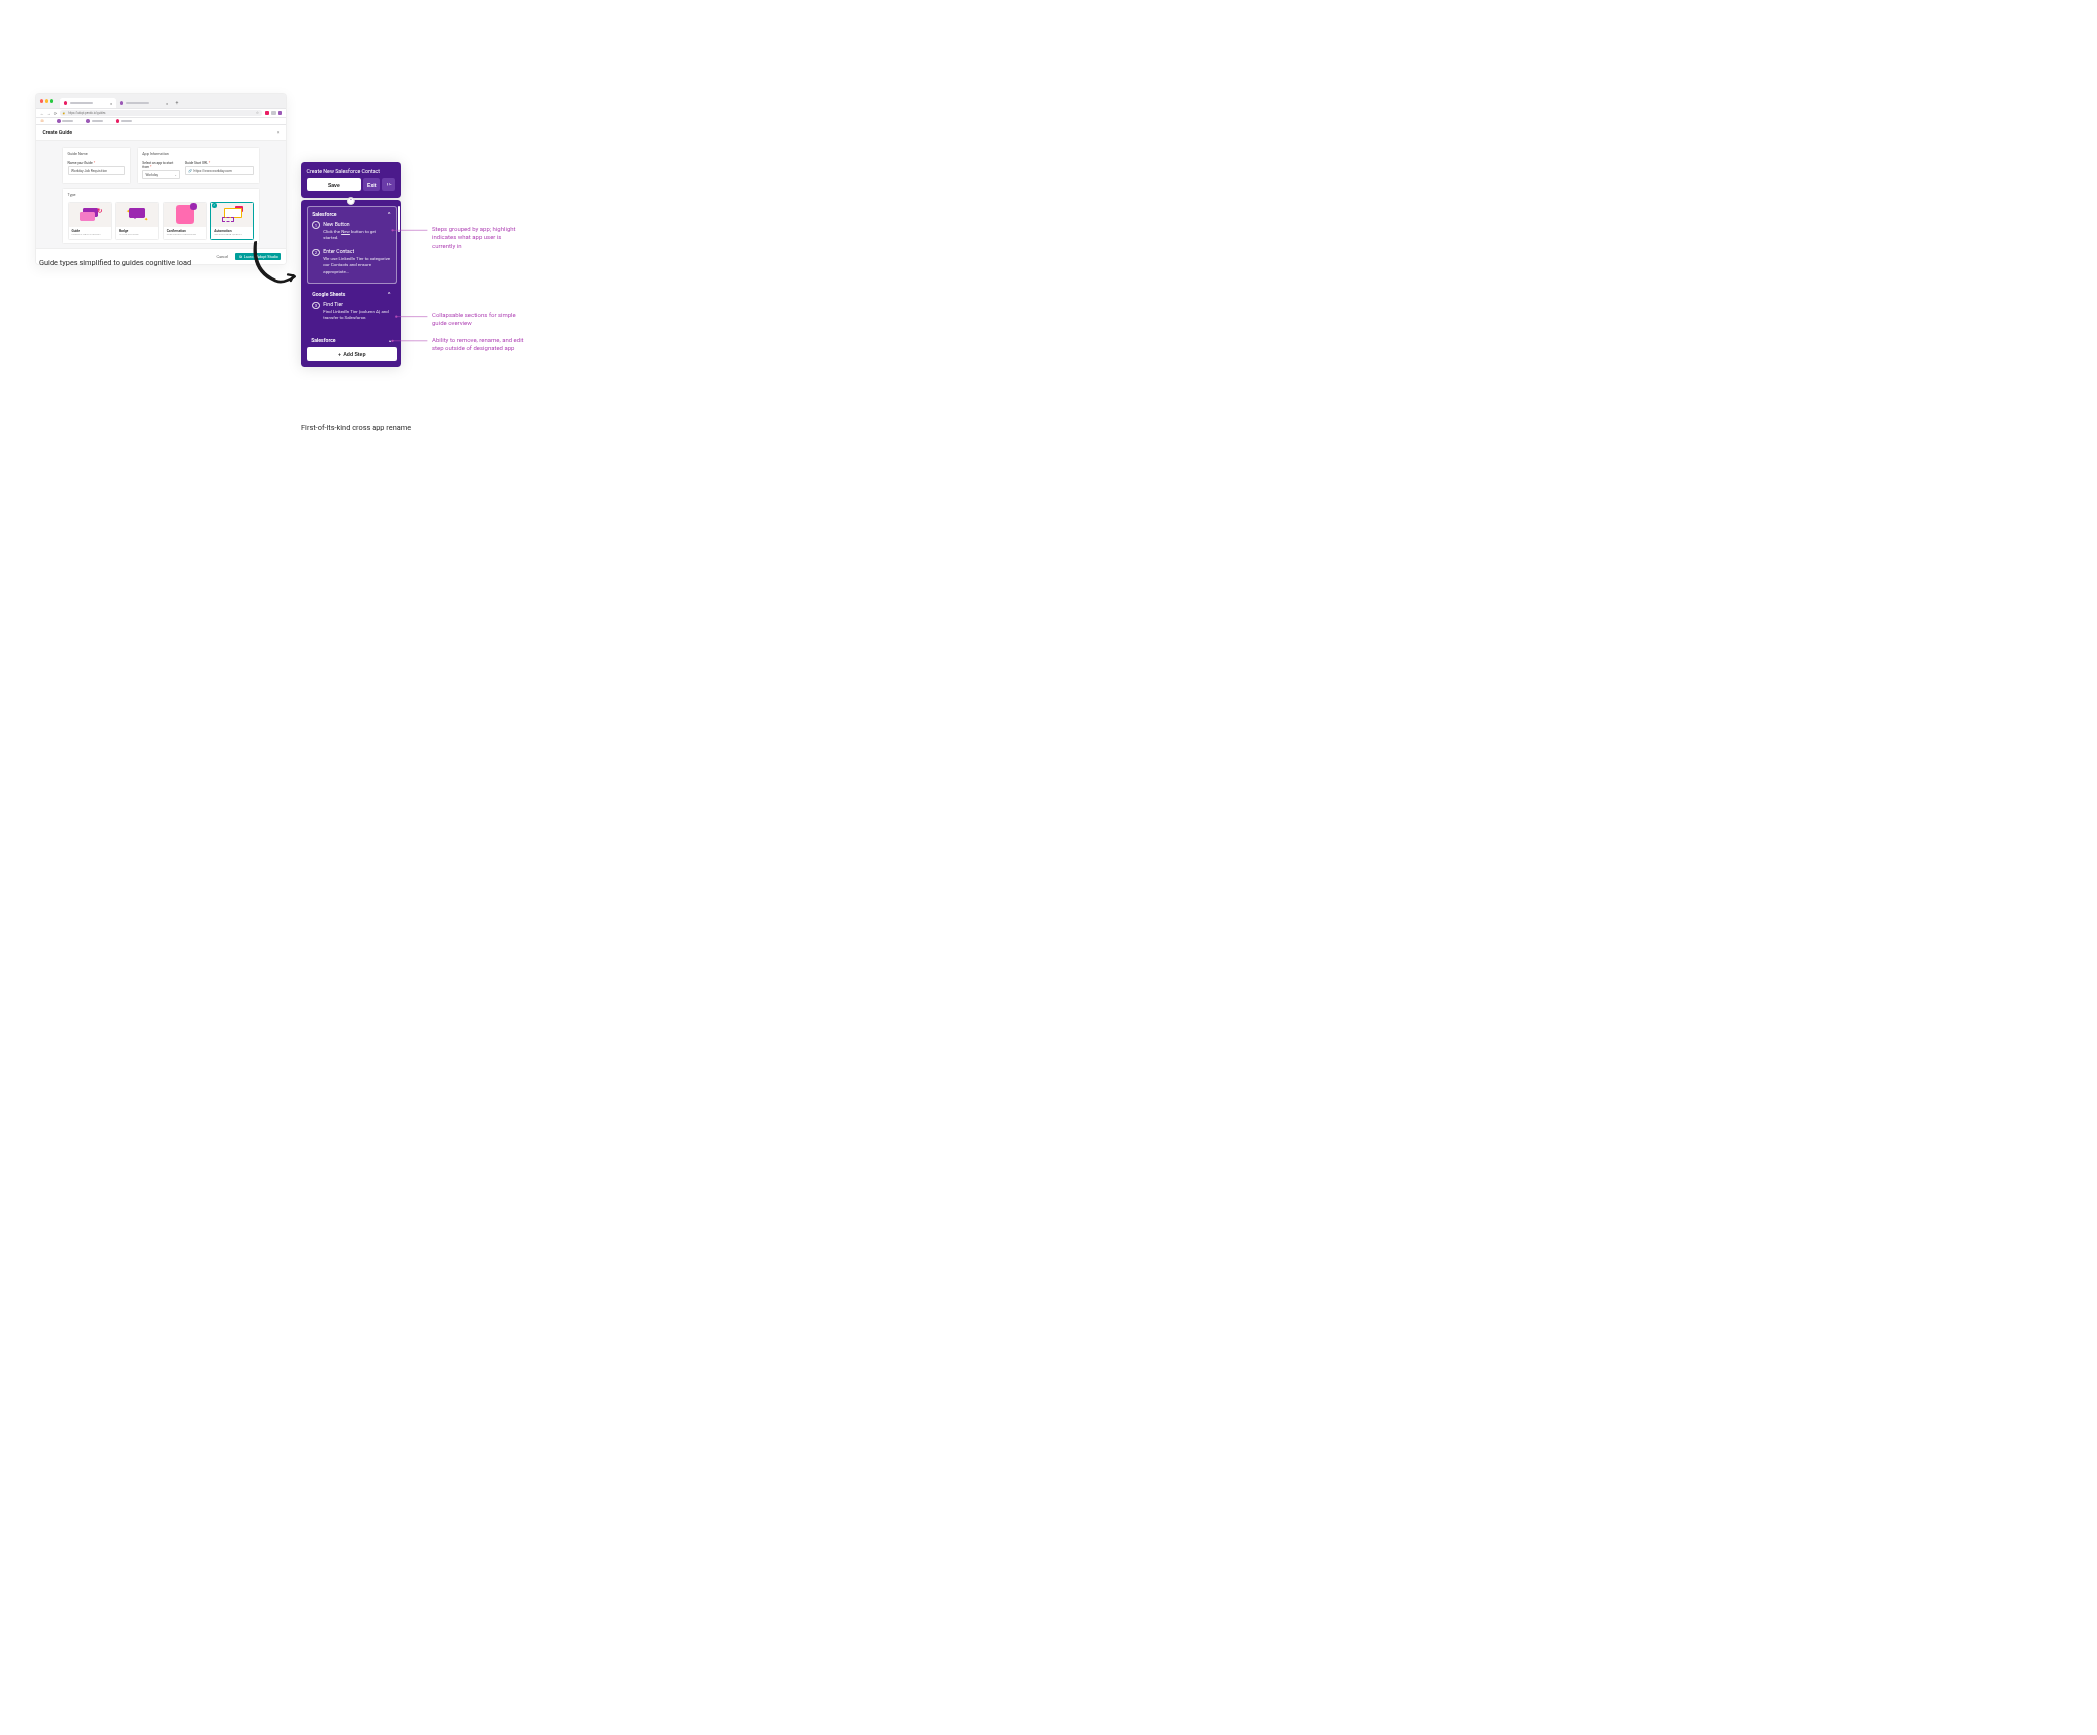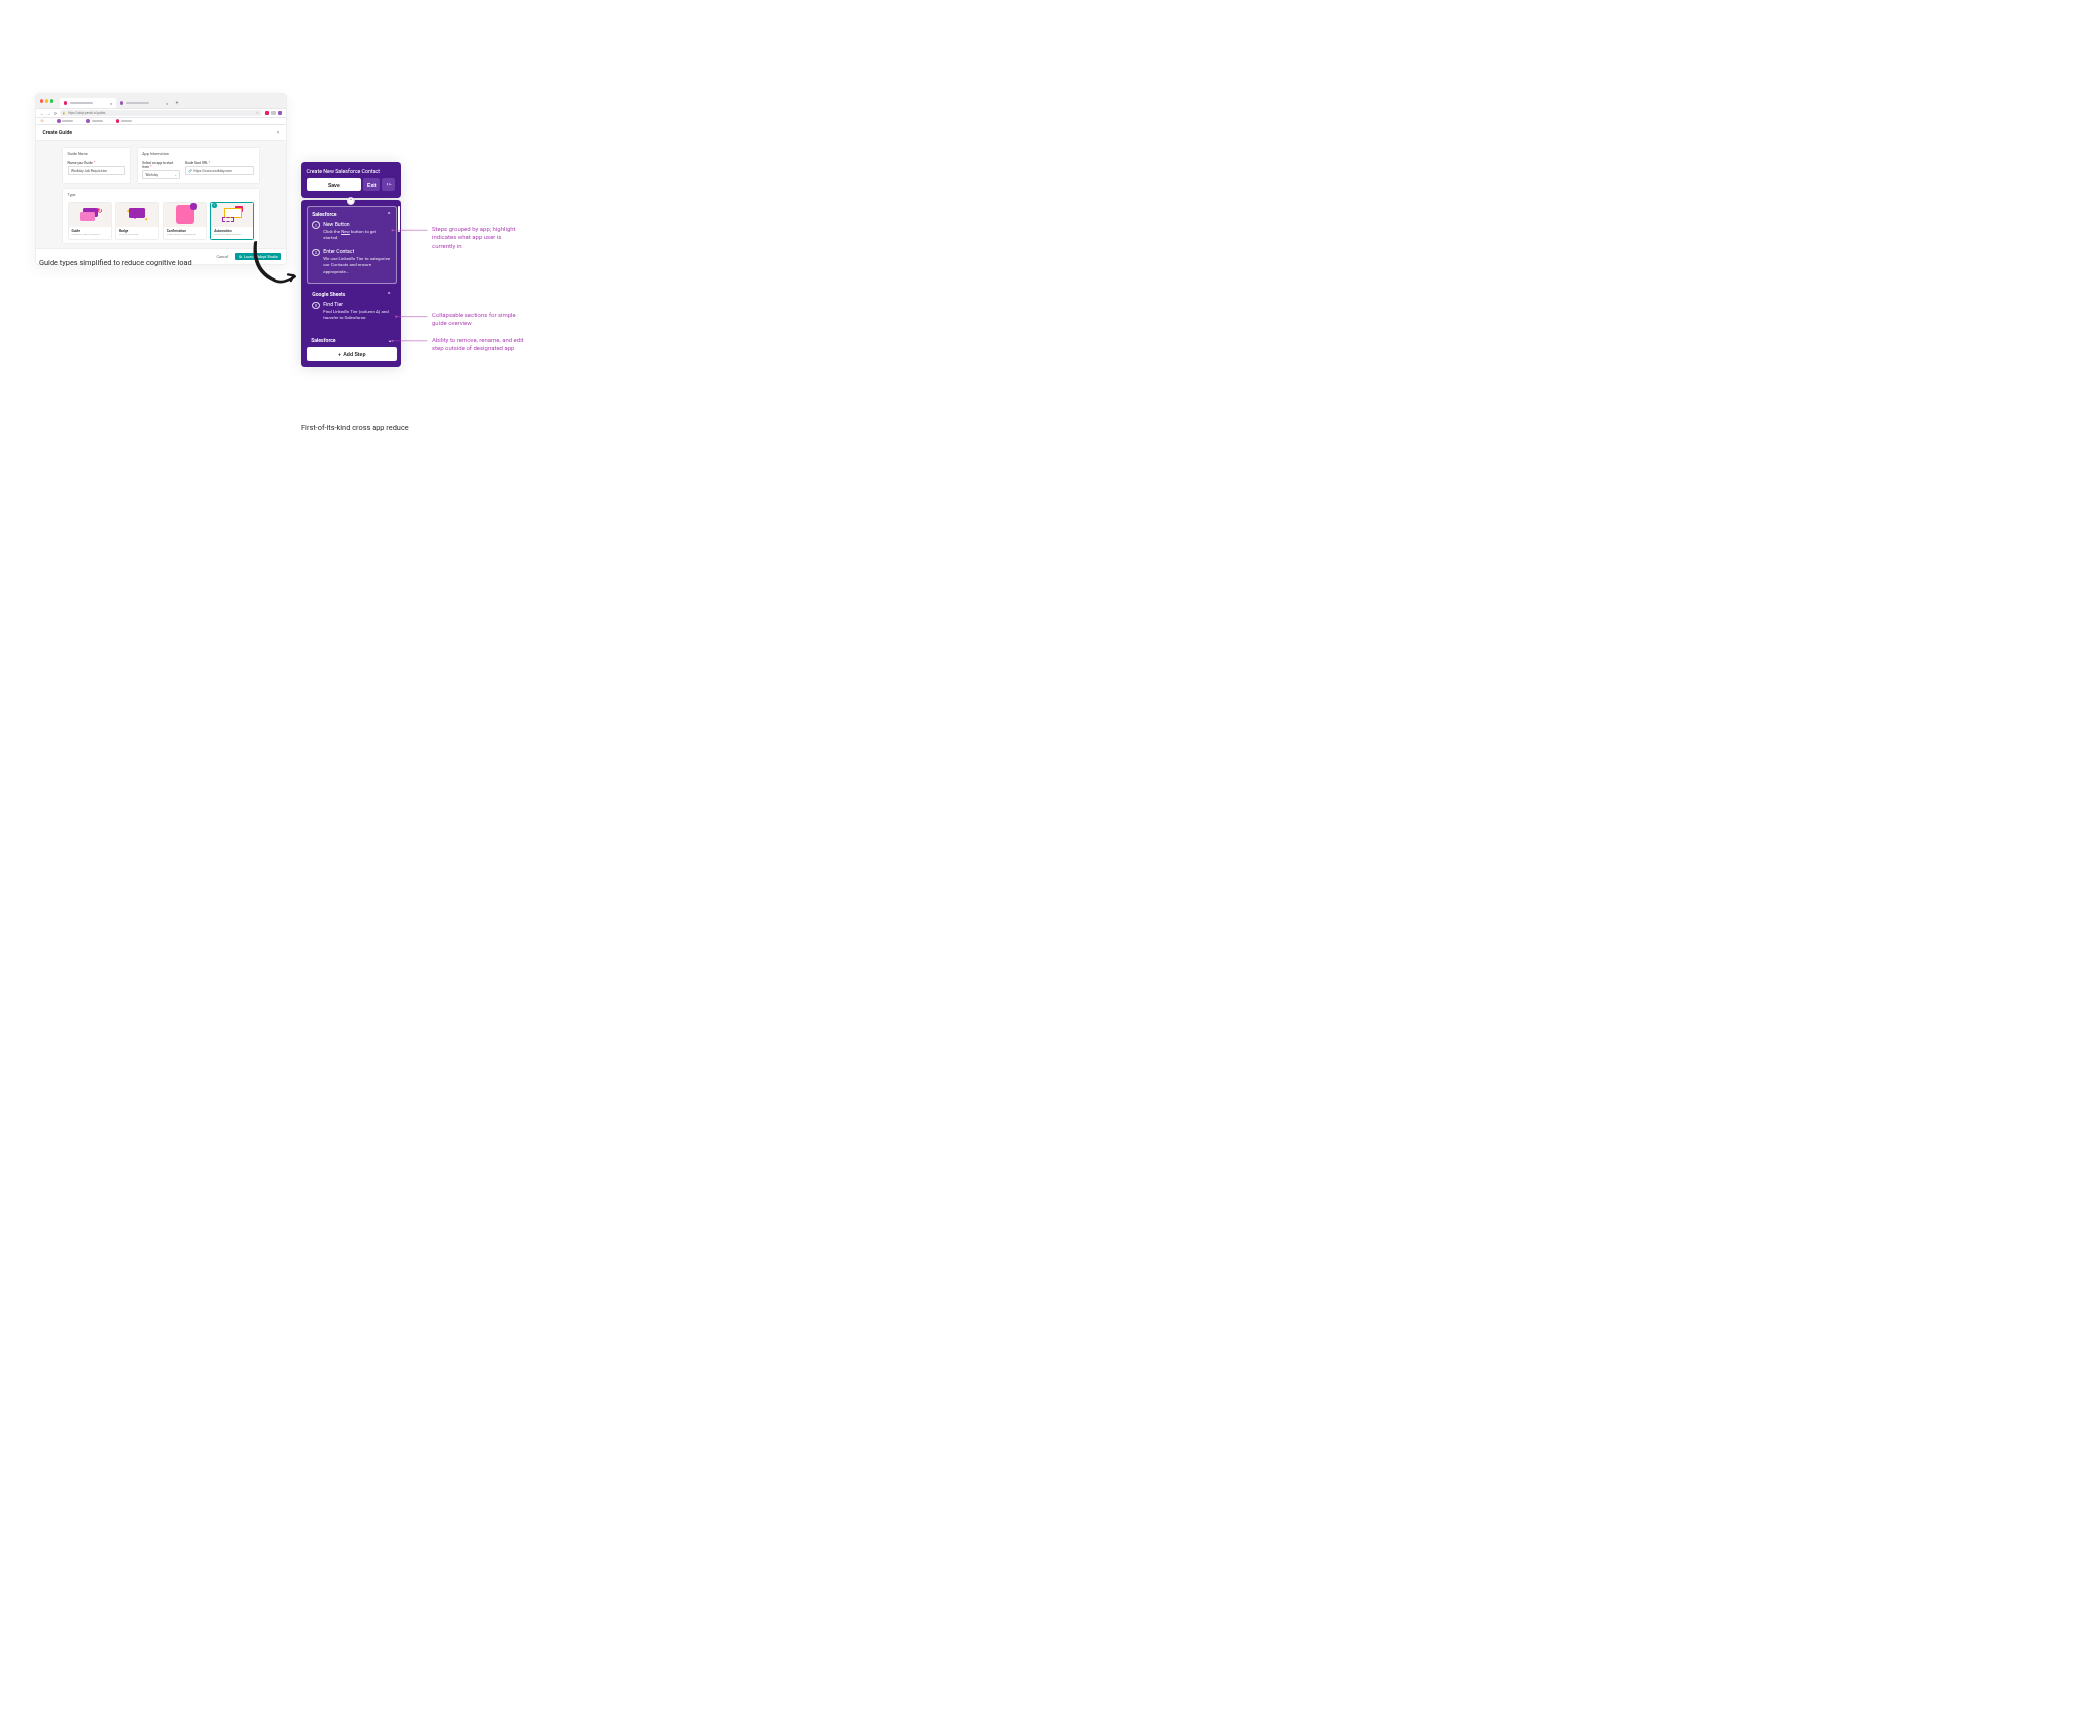--- a/index.html
+++ b/index.html
@@ -396,21 +396,21 @@
     <div class="modal-footer">
       <button class="btn-cancel">Cancel</button>
       <button class="btn-launch">
         <span>⧉</span>
         <span>Launch Adopt Studio</span>
       </button>
     </div>
   </div>
 </div>
 
-<div class="caption-left">Guide types simplified to reduce cognitive load</div>
+<div class="caption-left">Guide types simplified to guides cognitive load</div>
 
 <svg class="flow-arrow" viewBox="0 0 120 120">
   <path d="M 18 10 Q 10 70, 60 92 Q 80 100, 102 82" stroke="#1a1a1a" stroke-width="6" fill="none" stroke-linecap="round"></path>
   <path d="M 20 8 Q 14 68, 60 88" stroke="#1a1a1a" stroke-width="3" fill="none" stroke-linecap="round"></path>
   <path d="M 100 80 L 88 78 M 100 80 L 94 92" stroke="#1a1a1a" stroke-width="5" fill="none" stroke-linecap="round"></path>
 </svg>
 
 <div class="guide-panel">
   <div class="gp-head">
     <div class="gp-title">Create New Salesforce Contact</div>
@@ -472,21 +472,21 @@
       </div>
 
       <button class="add-step-btn">
         <span>+</span>
         <span>Add Step</span>
       </button>
     </div>
   </div>
 </div>
 
-<div class="caption-right">First-of-its-kind cross app reduce</div>
+<div class="caption-right">First-of-its-kind cross app rename</div>
 
 <svg style="position:absolute; left:0; top:0; width:566px; height:468px; pointer-events:none;" viewBox="0 0 1218 1008" width="566" height="468">
   <line class="anno-line" x1="845" y1="496" x2="920" y2="496"></line>
   <circle class="anno-dot" cx="845" cy="496" r="2.5"></circle>
   <line class="anno-line" x1="853" y1="682" x2="920" y2="682"></line>
   <circle class="anno-dot" cx="853" cy="682" r="2.5"></circle>
   <line class="anno-line" x1="845" y1="734" x2="920" y2="734"></line>
   <circle class="anno-dot" cx="845" cy="734" r="2.5"></circle>
 </svg>
 

